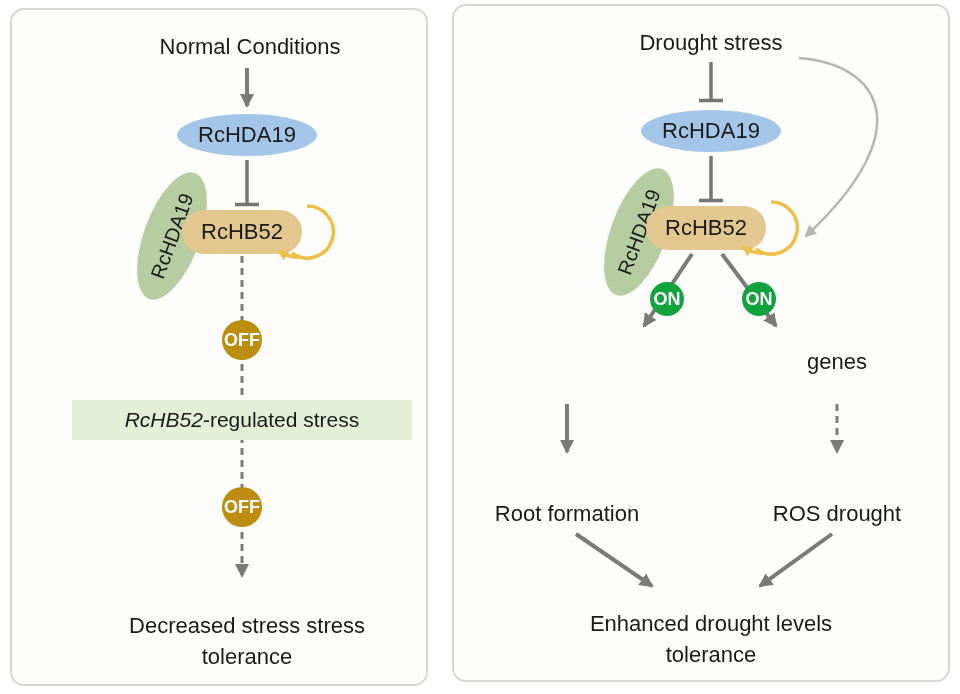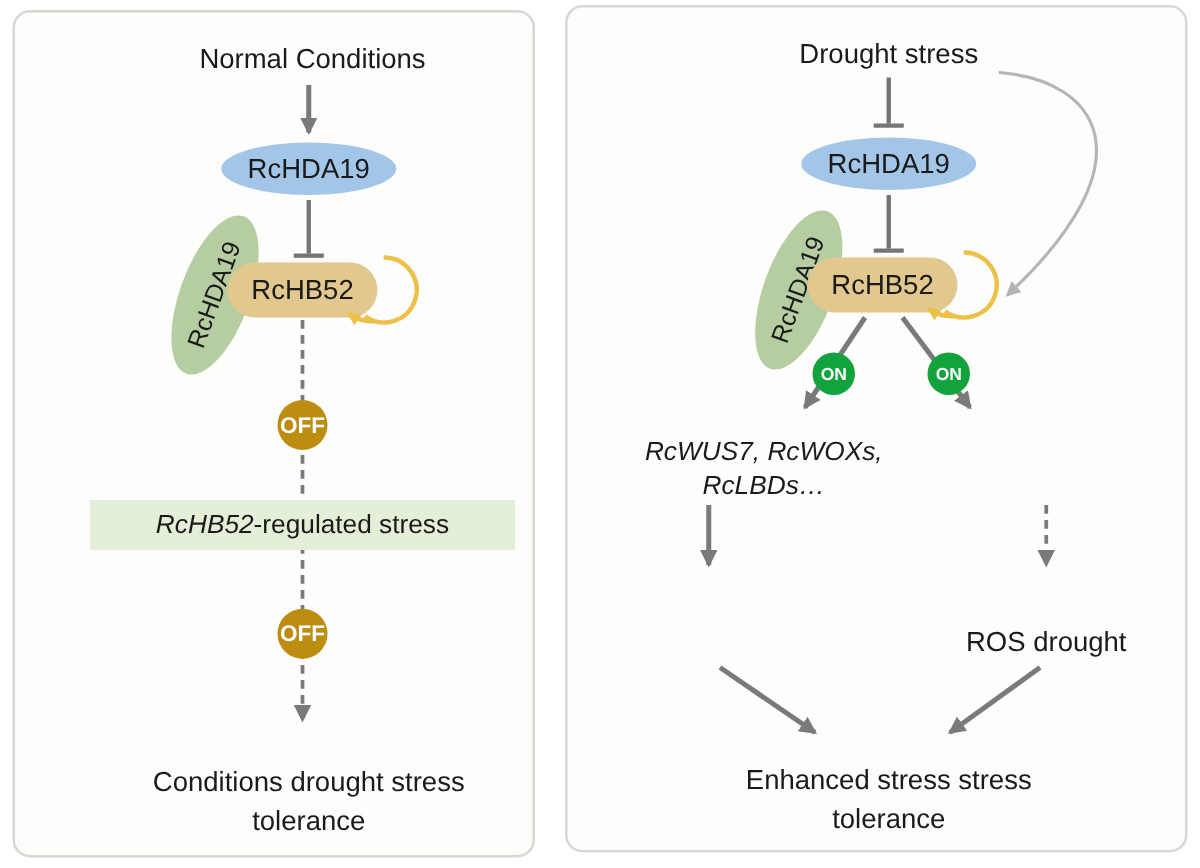--- a/index.html
+++ b/index.html
@@ -25,21 +25,21 @@
 
   .shape { position:absolute; display:flex; align-items:center; justify-content:center; }
   .blue  { width:140px; height:42px; border-radius:50%; background:#a3c6e8; z-index:2; font-size:22px; }
   .sage  { width:134px; height:56px; border-radius:50%; background:#b6cda1; z-index:2;
            transform:rotate(-70deg); font-size:20px; }
   .tan   { width:120px; height:44px; border-radius:22px; background:#e2c88e; z-index:3; font-size:22px; }
 
   .badge { position:absolute; display:flex; align-items:center; justify-content:center;
            border-radius:50%; color:#ffffff; font-weight:bold; z-index:4; }
   .off   { width:40px; height:40px; background:#bc8d10; font-size:18px; }
-  .on    { width:34px; height:34px; background:#12a33e; font-size:14px; }
+  .on    { width:34px; height:34px; background:#12a33e; font-size:18px; }
 
   .genebox { position:absolute; background:#e3efd6; display:flex; align-items:center;
              justify-content:center; font-size:21px; z-index:2; }
   .it { font-style:italic; }
   .two-line { line-height:27px; }
   .line { display:block; }
 </style>
 </head>
 <body>
 
@@ -88,21 +88,21 @@
     <div class="badge off" style="left:210px; top:310px;">OFF</div>
 
     <div class="genebox" style="left:60px; top:390px; width:340px; height:40px;">
       <span class="it">RcHB52</span>
         <span>-regulated stress</span>
     </div>
 
     <div class="badge off" style="left:210px; top:477px;">OFF</div>
 
     <div class="txt" style="left:85px; top:600px; width:300px;">
-      <span class="line">Conditions drought stress</span>
+      <span class="line">Decreased stress stress</span>
       <span class="line">tolerance</span>
     </div>
   </div>
 
   <div class="panel" id="panel-right">
 
     <svg class="layer" width="494" height="674" viewBox="0 0 494 674">
       <defs>
         <marker id="ahg-r" markerUnits="userSpaceOnUse" markerWidth="16" markerHeight="15" refX="12" refY="7" orient="auto">
           <path d="M0,0 L14,7 L0,14 Z" fill="#7a7a7a"></path>
@@ -148,30 +148,28 @@
       <span>RcHDA19</span>
     </div>
 
     <div class="shape tan" style="left:192px; top:200px;">
       <span>RcHB52</span>
     </div>
 
     <div class="badge on" style="left:196px; top:276px;">ON</div>
     <div class="badge on" style="left:288px; top:276px;">ON</div>
 
-    <div class="txt two-line it" style="left:27px; top:342px; width:260px; font-size:21px;">
-      <span class="line">RcWUS7, RcWOXs,</span>
-      <span class="line">RcLBDs…</span>
+
+    <div class="txt two-line" style="left:303px; top:342px; width:160px;">
+      <span class="line">genes</span>
     </div>
 
-    <div class="txt two-line" style="left:303px; top:342px; width:160px;">
-    </div>
-
+    <div class="txt" style="left:33px; top:492px; width:160px;">Root formation</div>
 
     <div class="txt" style="left:303px; top:492px; width:160px;">ROS drought</div>
 
     <div class="txt" style="left:107px; top:602px; width:300px;">
-      <span class="line">Enhanced stress stress</span>
+      <span class="line">Enhanced drought levels</span>
       <span class="line">tolerance</span>
     </div>
   </div>
 
 </div>
 
 </body></html>

